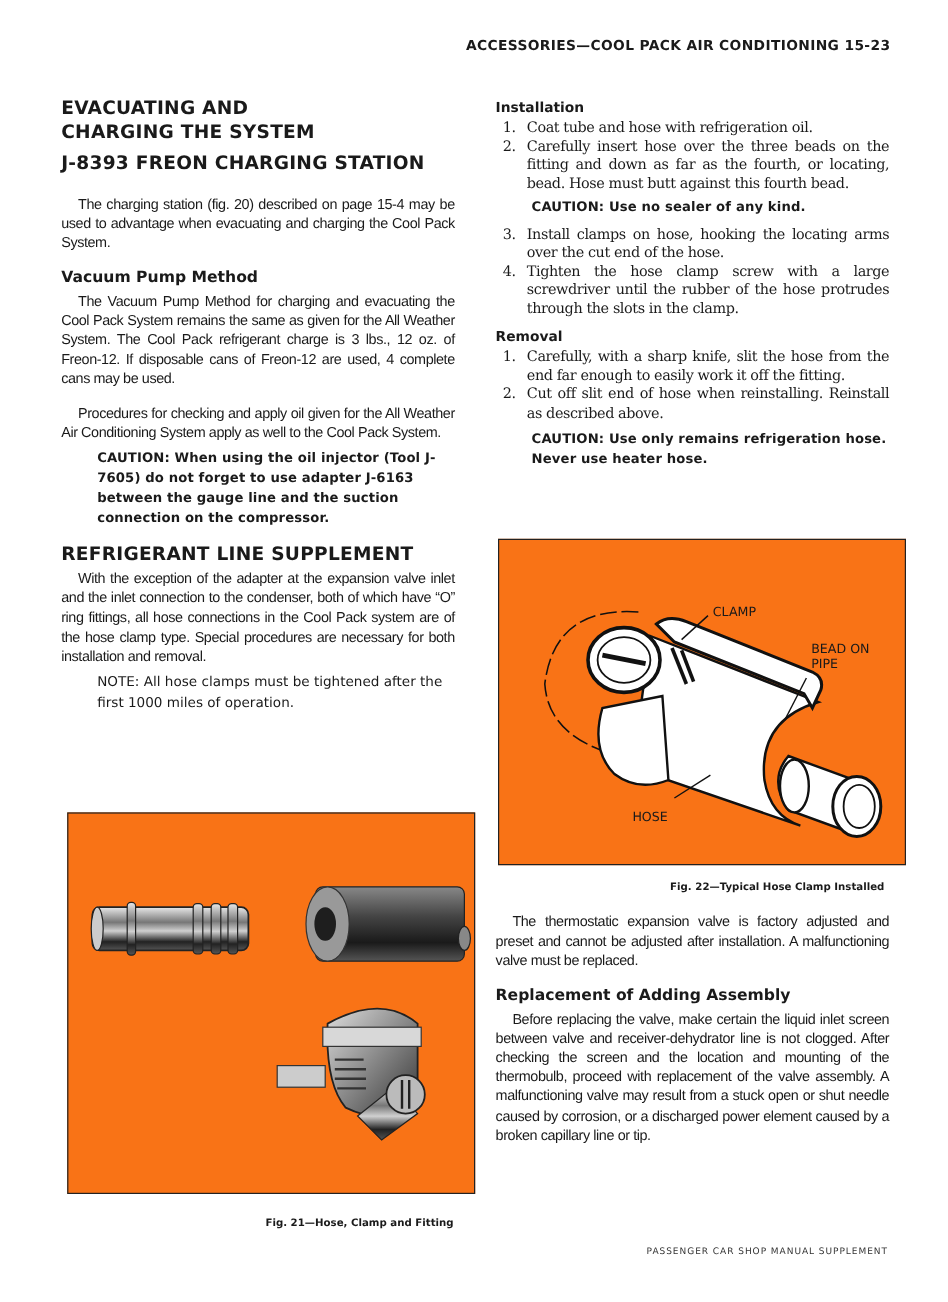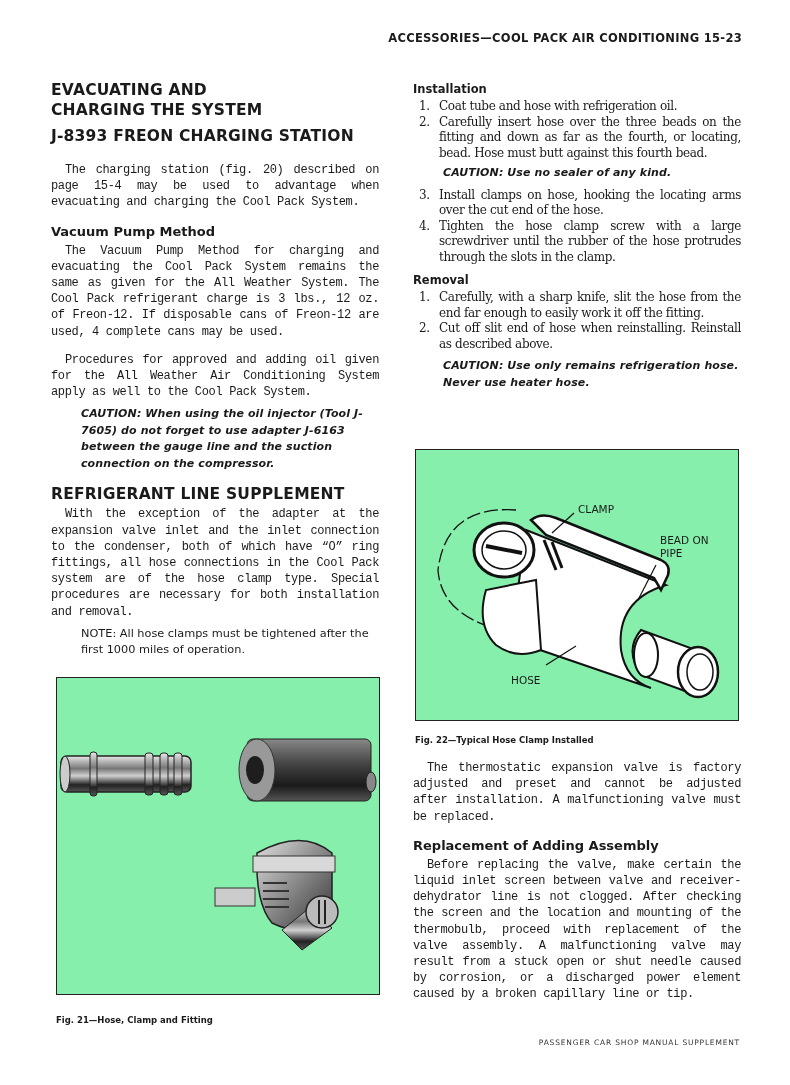--- a/index.html
+++ b/index.html
@@ -14,55 +14,55 @@
   h1.big {
     font-family: "DejaVu Sans", sans-serif; font-weight: bold; font-size: 15.5px; line-height: 20px; margin: 0 0 6px 0; letter-spacing: 0.2px;
   }
   h2.mid {
     font-family: "DejaVu Sans", sans-serif; font-weight: bold; font-size: 13px; line-height: 18px; margin: 0 0 2px 0;
   }
   h3.small {
     font-family: "DejaVu Sans", sans-serif; font-weight: bold; font-size: 11.5px; line-height: 15px; margin: 0 0 2px 0;
   }
   p.body {
-    font-family: Liberation Mono, monospace; font-size: 12px; line-height: 16.2px; margin: 0; text-align: justify; text-indent: 14px; letter-spacing: -0.35px;
+    font-family: Liberation Sans, sans-serif; font-size: 12px; line-height: 16.2px; margin: 0; text-align: justify; text-indent: 14px; letter-spacing: -0.35px;
   }
   .caution {
-    font-family: "DejaVu Sans", sans-serif; font-weight: bold; font-style: italic; font-size: 11px; line-height: 16.5px; margin: 6px 0 0 30px; letter-spacing: 0.1px;
+    font-family: "DejaVu Sans", sans-serif; font-weight: bold; font-size: 11px; line-height: 16.5px; margin: 6px 0 0 30px; letter-spacing: 0.1px;
   }
   .note {
     font-family: "DejaVu Sans", sans-serif; font-weight: normal; font-size: 11.3px; line-height: 16.5px; margin: 6px 0 0 30px;
   }
   ol.steps { list-style: none; padding: 0; margin: 0; }
   ol.steps li { position: relative; padding-left: 26px; font-family: "DejaVu Serif", serif; font-size: 12px; line-height: 15.5px; text-align: justify; letter-spacing: -0.35px; }
   ol.steps li .num { position: absolute; left: 6px; top: 0; }
   .gap-s { height: 8px; }
   .gap-m { height: 12px; }
-  .fig-box { position: absolute; border: 1.5px solid #222; background: #86efac; }
-  .fig-caption { position: absolute; font-family: "DejaVu Sans", sans-serif; font-weight: bold; font-size: 8.5px; text-align: left; }
+  .fig-box { position: absolute; border: 1.5px solid #222; background: #f97316; padding-left: 16px; }
+  .fig-caption { position: absolute; font-family: "DejaVu Sans", sans-serif; font-weight: bold; font-size: 8.5px; text-align: right; }
   .footer { position: absolute; right: 50px; top: 1038px; font-family: "DejaVu Sans", sans-serif; font-size: 7.5px; letter-spacing: 0.8px; color: #333; }
   .fig-label { font-family: "DejaVu Sans", sans-serif; font-size: 10.5px; fill: #1a1a1a; }
 </style>
 </head>
 <body>
 
 <div class="running-head">ACCESSORIES—COOL PACK AIR CONDITIONING 15-23</div>
 
 <div class="col col-left">
   <h1 class="big" style="width:250px;">EVACUATING AND CHARGING THE SYSTEM</h1>
 
   <h1 class="big" style="margin-top:6px;margin-bottom:16px;">J-8393 FREON CHARGING STATION</h1>
   <p class="body">The charging station (fig. 20) described on page 15-4 may be used to advantage when evacuating and charging the Cool Pack System.</p>
 
   <div class="gap-m"></div>
   <h2 class="mid">Vacuum Pump Method</h2>
   <p class="body">The Vacuum Pump Method for charging and evacuating the Cool Pack System remains the same as given for the All Weather System. The Cool Pack refrigerant charge is 3 lbs., 12 oz. of Freon-12. If disposable cans of Freon-12 are used, 4 complete cans may be used.</p>
 
   <div class="gap-m"></div>
-  <p class="body">Procedures for approved and adding oil given for the All Weather Air Conditioning System apply as well to the Cool Pack System.</p>
+  <p class="body">Procedures for checking and apply oil given for the All Weather Air Conditioning System apply as well to the Cool Pack System.</p>
   <div class="caution">CAUTION: When using the oil injector (Tool J-7605) do not forget to use adapter J-6163 between the gauge line and the suction connection on the compressor.</div>
 
   <div class="gap-m"></div>
   <h1 class="big" style="margin-bottom:2px;">REFRIGERANT LINE SUPPLEMENT</h1>
   <p class="body">With the exception of the adapter at the expansion valve inlet and the inlet connection to the condenser, both of which have “O” ring fittings, all hose connections in the Cool Pack system are of the hose clamp type. Special procedures are necessary for both installation and removal.</p>
   <div class="note">NOTE: All hose clamps must be tightened after the first 1000 miles of operation.</div>
 </div>
 
 <div class="fig-box" style="left:56px; top:677px; width:322px; height:316px;">
   <svg width="322" height="316" viewBox="0 0 322 316">

